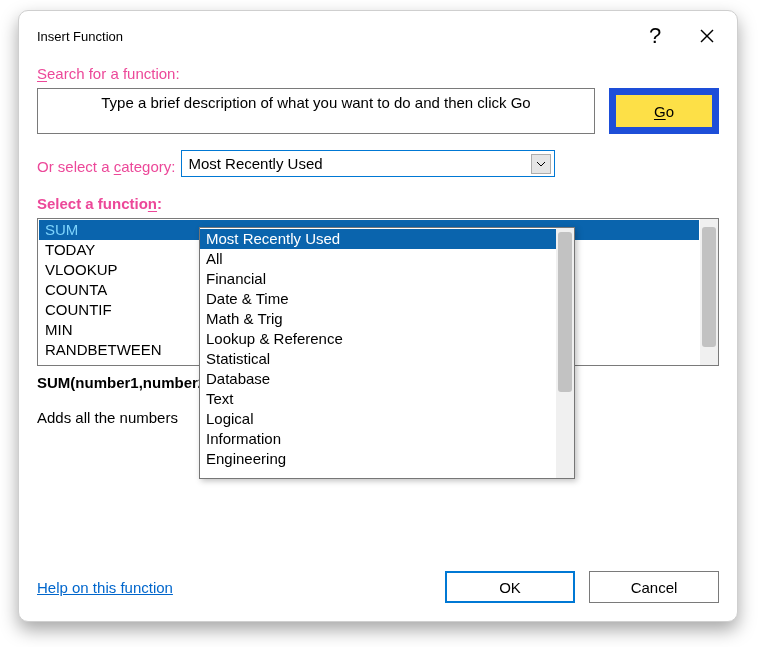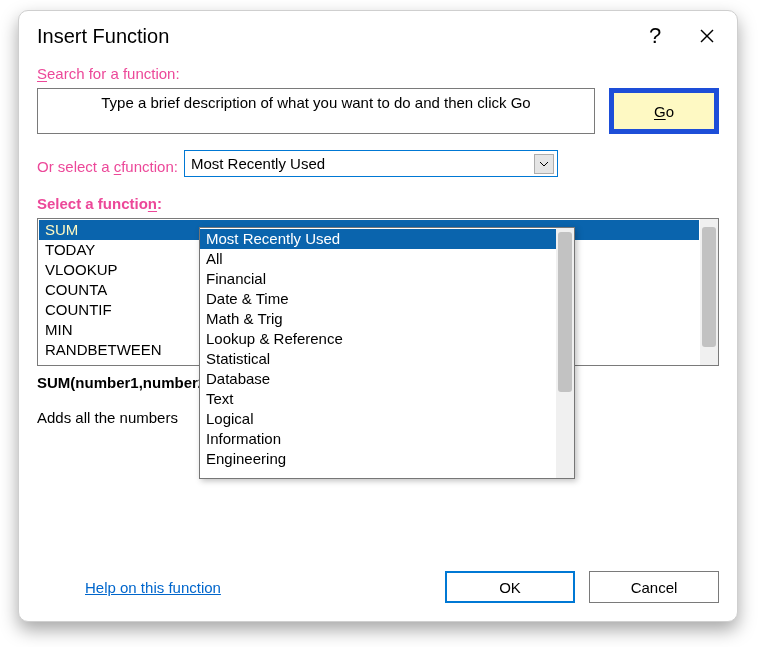--- a/index.html
+++ b/index.html
@@ -24,21 +24,21 @@
       display: flex;
       flex-direction: column;
     }
     .titlebar {
       display: flex;
       align-items: center;
       padding: 10px 6px 4px 18px;
       border-top-left-radius: 10px;
       border-top-right-radius: 10px;
     }
-    .title { font-size: 20px; color: #000; flex: 0 0 auto; }
+    .title { font-size: 13px; color: #000; flex: 0 0 auto; }
     .titlebar-spacer { flex: 1; }
     .titlebar-btn {
       width: 48px; height: 30px;
       display: flex; align-items: center; justify-content: center;
       color: #000; font-size: 16px;
       background: transparent; border: none;
     }
     .titlebar-btn.help { font-size: 22px; font-weight: normal; margin-right: 4px;}
     .titlebar-btn.close svg { width: 14px; height: 14px; }
     .body {
@@ -56,22 +56,22 @@
       height: 46px;
       border: 1px solid #7a7a7a;
       font: inherit;
       padding: 4px 8px;
       resize: none;
       line-height: 1.3;
       text-align: center;
     }
     .go-btn {
       width: 110px;
-      border: 5px solid #1d4ed8;
-      background: #fef9c3;
+      border: 7px solid #1d4ed8;
+      background: #fde047;
       font: inherit;
       cursor: default;
     }
     .cat-row {
       display: flex; align-items: center; gap: 6px;
       margin-top: 16px;
     }
     .cat-select-wrap { position: relative; flex: 0 0 auto; }
     .cat-select {
       width: 374px; height: 27px;
@@ -100,21 +100,21 @@
     }
     .func-list {
       flex: 1;
       overflow: hidden;
       padding: 1px;
     }
     .func-item {
       padding: 0 6px;
       height: 20px; line-height: 20px;
     }
-    .func-item.selected { background: #0a64ad; color: #fef9c3; }
+    .func-item.selected { background: #0a64ad; color: #7dd3fc; }
     .func-scroll {
       width: 18px; background: #f0f0f0;
       position: relative;
     }
     .func-scroll-thumb {
       position: absolute; left: 2px; right: 2px;
       top: 8px; height: 120px;
       background: #c2c2c2; border-radius: 3px;
     }
     .sig { font-weight: 700; margin-top: 8px; }
@@ -134,21 +134,20 @@
     .dd-list { flex: 1; padding-top: 1px; overflow:hidden;}
     .dd-item { padding: 0 6px; height: 20px; line-height: 20px; }
     .dd-item.selected { background: #0a64ad; color: #fff; }
     .dd-scroll { width: 18px; background: #f0f0f0; position: relative; }
     .dd-scroll-thumb { position:absolute; left:2px; right:2px; top:4px; height:160px; background:#c2c2c2; border-radius:3px;}
     .footer {
       display: flex; align-items: center;
       padding: 0 18px 18px 18px;
       gap: 14px;
       margin-top: auto;
-      margin-left: 48px;
     }
     .help-link { color: #0066cc; text-decoration: underline; cursor: pointer; }
     .footer-spacer { flex: 1; }
     .std-btn {
       width: 130px; height: 32px;
       border: 1px solid #7a7a7a;
       background: #fff;
       font: inherit;
     }
     .std-btn.ok { border: 1px solid #0078d4; box-shadow: inset 0 0 0 1px #0078d4; }
@@ -175,21 +174,21 @@
     </div>
     <div class="search-row">
       <textarea class="search-input" style="">Type a brief description of what you want to do and then click Go</textarea>
       <button class="go-btn">
         <span class="underline-first">G</span><span>o</span>
       </button>
     </div>
 
     <div class="cat-row">
       <div class="label">
-        <span>Or select a </span><span class="underline-first">c</span><span>function:</span>
+        <span>Or select a </span><span class="underline-first">c</span><span>ategory:</span>
       </div>
       <div class="cat-select-wrap">
         <div class="cat-select">
           <span class="cat-select-text">Most Recently Used</span>
           <span class="cat-caret-box">
             <svg viewBox="0 0 10 10">
                 <polyline points="1,3 5,7 9,3" fill="none" stroke="#000" stroke-width="1"></polyline>
               </svg>
           </span>
         </div>

